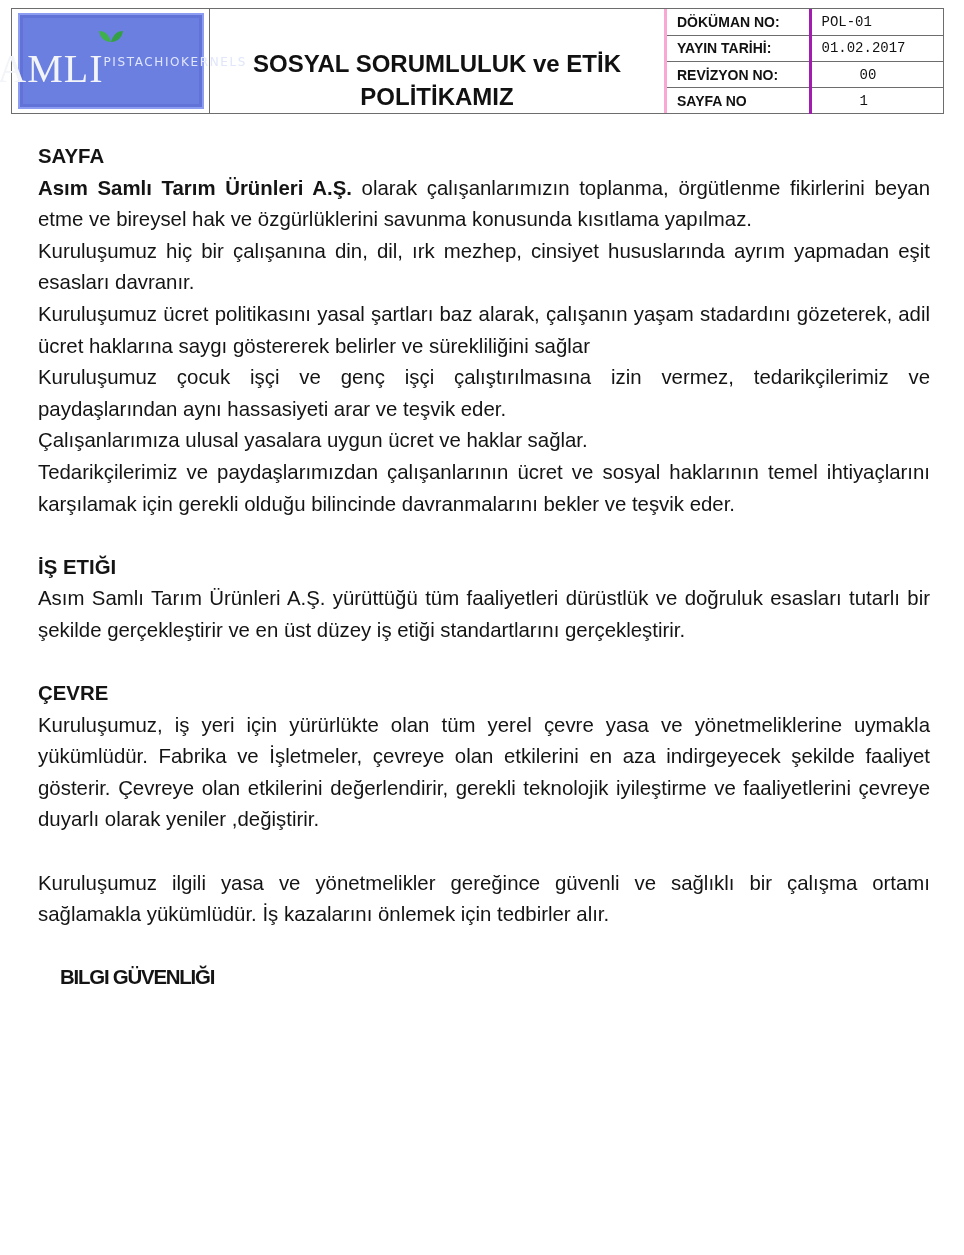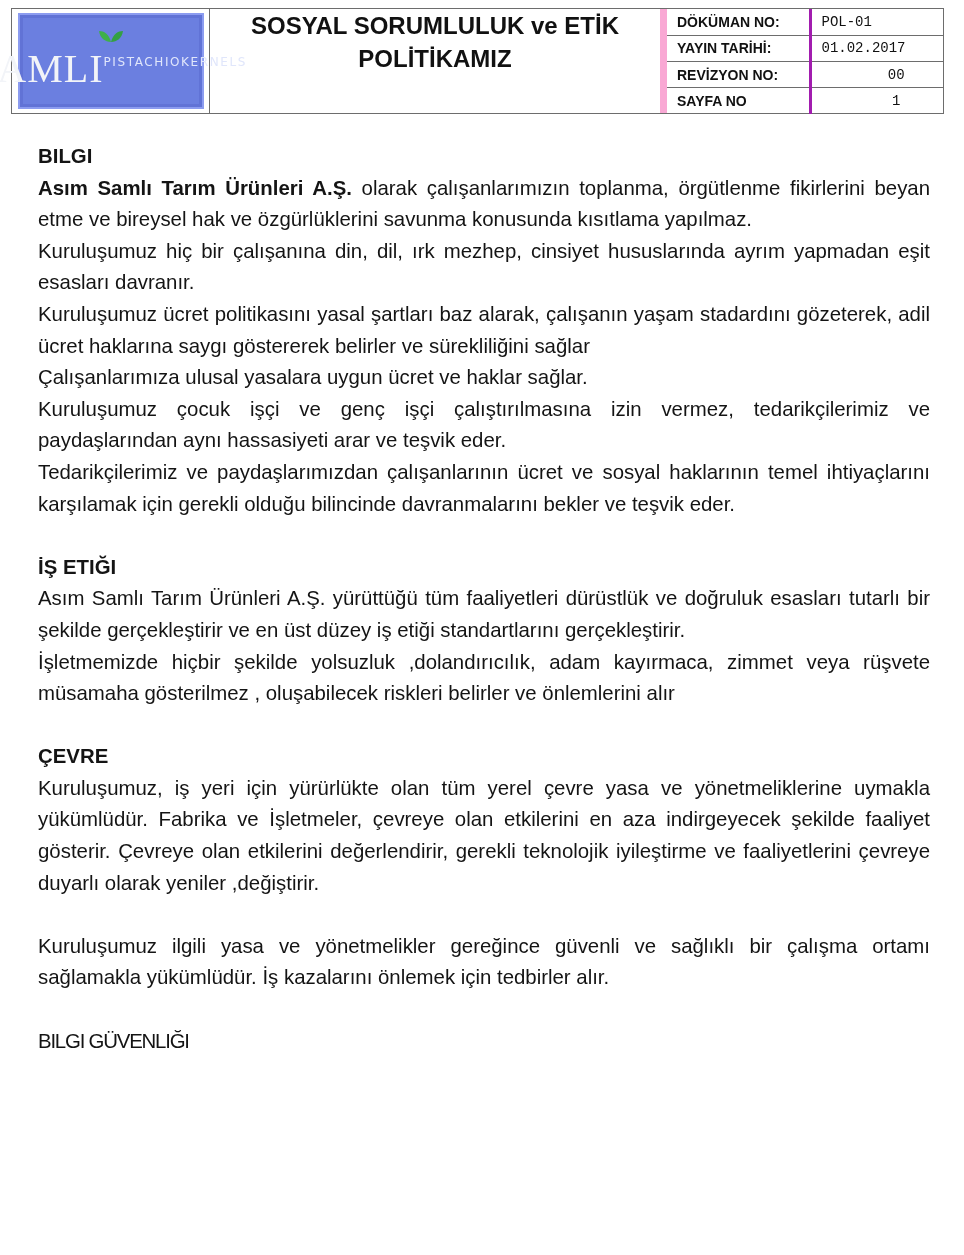--- a/index.html
+++ b/index.html
@@ -22,46 +22,46 @@
     }
     .logo-leaf { position: absolute; top: 14px; left: 50%; transform: translateX(-50%); width: 28px; height: 14px; }
     .logo-name {
       font-family: "Liberation Serif", serif; font-size: 40px; color: #f2f4f8; letter-spacing: 1px;
       margin-top: 16px; line-height: 38px; font-weight: normal;
     }
     .logo-sub {
       font-family: "DejaVu Sans", sans-serif; font-size: 12px; color: #e0e6fb; letter-spacing: 1.6px; margin-top: 2px;
     }
     .title-cell {
-      flex: 1; height: 100%; border-right: 7px solid #f9a8d4;
-      display: flex; align-items: flex-start; justify-content: center; text-align: center;
+      flex: 1; height: 100%; border-right: 3px solid #f9a8d4;
+      display: flex; align-items: flex-end; justify-content: center; text-align: center;
     }
     .title {
       font-family: "Liberation Sans", sans-serif; font-weight: bold; font-size: 24px; line-height: 33px; color: #111;
     }
     .meta-table { width: 276px; height: 100%; border-collapse: collapse; }
     .meta-table td {
       border-bottom: 1px solid #6d6d6d; height: 26.25px; font-size: 14px; padding: 0 10px;
     }
     .meta-table tr:last-child td { border-bottom: none; }
     .meta-table td.k { font-weight: bold; width: 143px; border-right: 3px solid #a21caf; }
     .meta-table td.v { text-align: left; font-family: Liberation Mono, monospace; }
-    .meta-table td.v.center { text-align: center; padding-left: 48px; }
+    .meta-table td.v.center { text-align: left; padding-left: 48px; }
 
     
     .content {
       position: absolute; left: 38px; top: 141px; width: 892px;
       font-size: 20.4px; line-height: 31.6px; color: #141414;
     }
     .section-title { font-weight: bold; }
     .para { text-align: justify; }
     .gap { height: 31.6px; }
     .bold { font-weight: bold; }
     .narrow { font-family: "Liberation Sans", sans-serif; letter-spacing: -0.6px; }
-    .narrow-title { font-weight: normal; letter-spacing: -1.2px; }
+    .narrow-title { font-weight: bold; letter-spacing: -1.2px; margin-left: 22px; }
   </style>
 </head>
 <body>
 
 <div class="header">
   <div class="logo-cell">
     <div class="logo">
       <svg class="logo-leaf" viewBox="0 0 28 14">
         <path d="M14 13 C8 13 3 9 2 2 C7 2 12 5 14 13 Z" fill="#3fb04a"></path>
         <path d="M14 13 C20 13 25 9 26 2 C21 2 16 5 14 13 Z" fill="#34a043"></path>
@@ -94,35 +94,34 @@
       <td class="k">SAYFA NO</td>
       <td class="v center">1</td>
     </tr>
   </tbody>
     </table>
 </div>
 
 <div class="content">
 
   <section>
-    <div class="section-title">BILGI</div>
+    <div class="section-title">SAYFA</div>
     <p class="para"><span class="bold">Asım Samlı Tarım Ürünleri A.Ş.</span><span> olarak çalışanlarımızın toplanma, örgütlenme fikirlerini beyan etme ve bireysel hak ve özgürlüklerini savunma konusunda kısıtlama yapılmaz.</span></p>
     <p class="para">Kuruluşumuz hiç bir çalışanına din, dil, ırk mezhep, cinsiyet hususlarında ayrım yapmadan eşit esasları davranır.</p>
     <p class="para">Kuruluşumuz ücret politikasını yasal şartları baz alarak, çalışanın yaşam stadardını gözeterek, adil ücret haklarına saygı göstererek belirler ve sürekliliğini sağlar</p>
+    <p class="para">Kuruluşumuz çocuk işçi ve genç işçi çalıştırılmasına izin vermez, tedarikçilerimiz ve paydaşlarından aynı hassasiyeti arar ve teşvik eder.</p>
     <p class="para">Çalışanlarımıza ulusal yasalara uygun ücret ve haklar sağlar.</p>
-    <p class="para">Kuruluşumuz çocuk işçi ve genç işçi çalıştırılmasına izin vermez, tedarikçilerimiz ve paydaşlarından aynı hassasiyeti arar ve teşvik eder.</p>
     <p class="para">Tedarikçilerimiz ve paydaşlarımızdan çalışanlarının ücret ve sosyal  haklarının temel ihtiyaçlarını karşılamak için gerekli olduğu bilincinde davranmalarını bekler ve teşvik eder.</p>
   </section>
 
   <div class="gap"></div>
 
   <section>
     <div class="section-title">İŞ ETIĞI</div>
     <p class="para">Asım Samlı Tarım Ürünleri A.Ş.  yürüttüğü tüm faaliyetleri dürüstlük ve doğruluk esasları tutarlı bir şekilde gerçekleştirir ve en üst düzey iş etiği standartlarını gerçekleştirir.</p>
-    <p class="para">İşletmemizde hiçbir şekilde yolsuzluk ,dolandırıcılık, adam kayırmaca, zimmet veya rüşvete müsamaha gösterilmez , oluşabilecek riskleri belirler ve önlemlerini alır</p>
   </section>
 
   <div class="gap"></div>
 
   <section>
     <div class="section-title">ÇEVRE</div>
     <p class="para">Kuruluşumuz, iş yeri için yürürlükte olan tüm yerel çevre yasa ve yönetmeliklerine uymakla yükümlüdür. Fabrika ve İşletmeler, çevreye olan etkilerini en aza indirgeyecek şekilde faaliyet gösterir. Çevreye olan etkilerini değerlendirir, gerekli teknolojik iyileştirme ve faaliyetlerini çevreye duyarlı olarak yeniler ,değiştirir.</p>
   </section>
 
   <div class="gap"></div>

